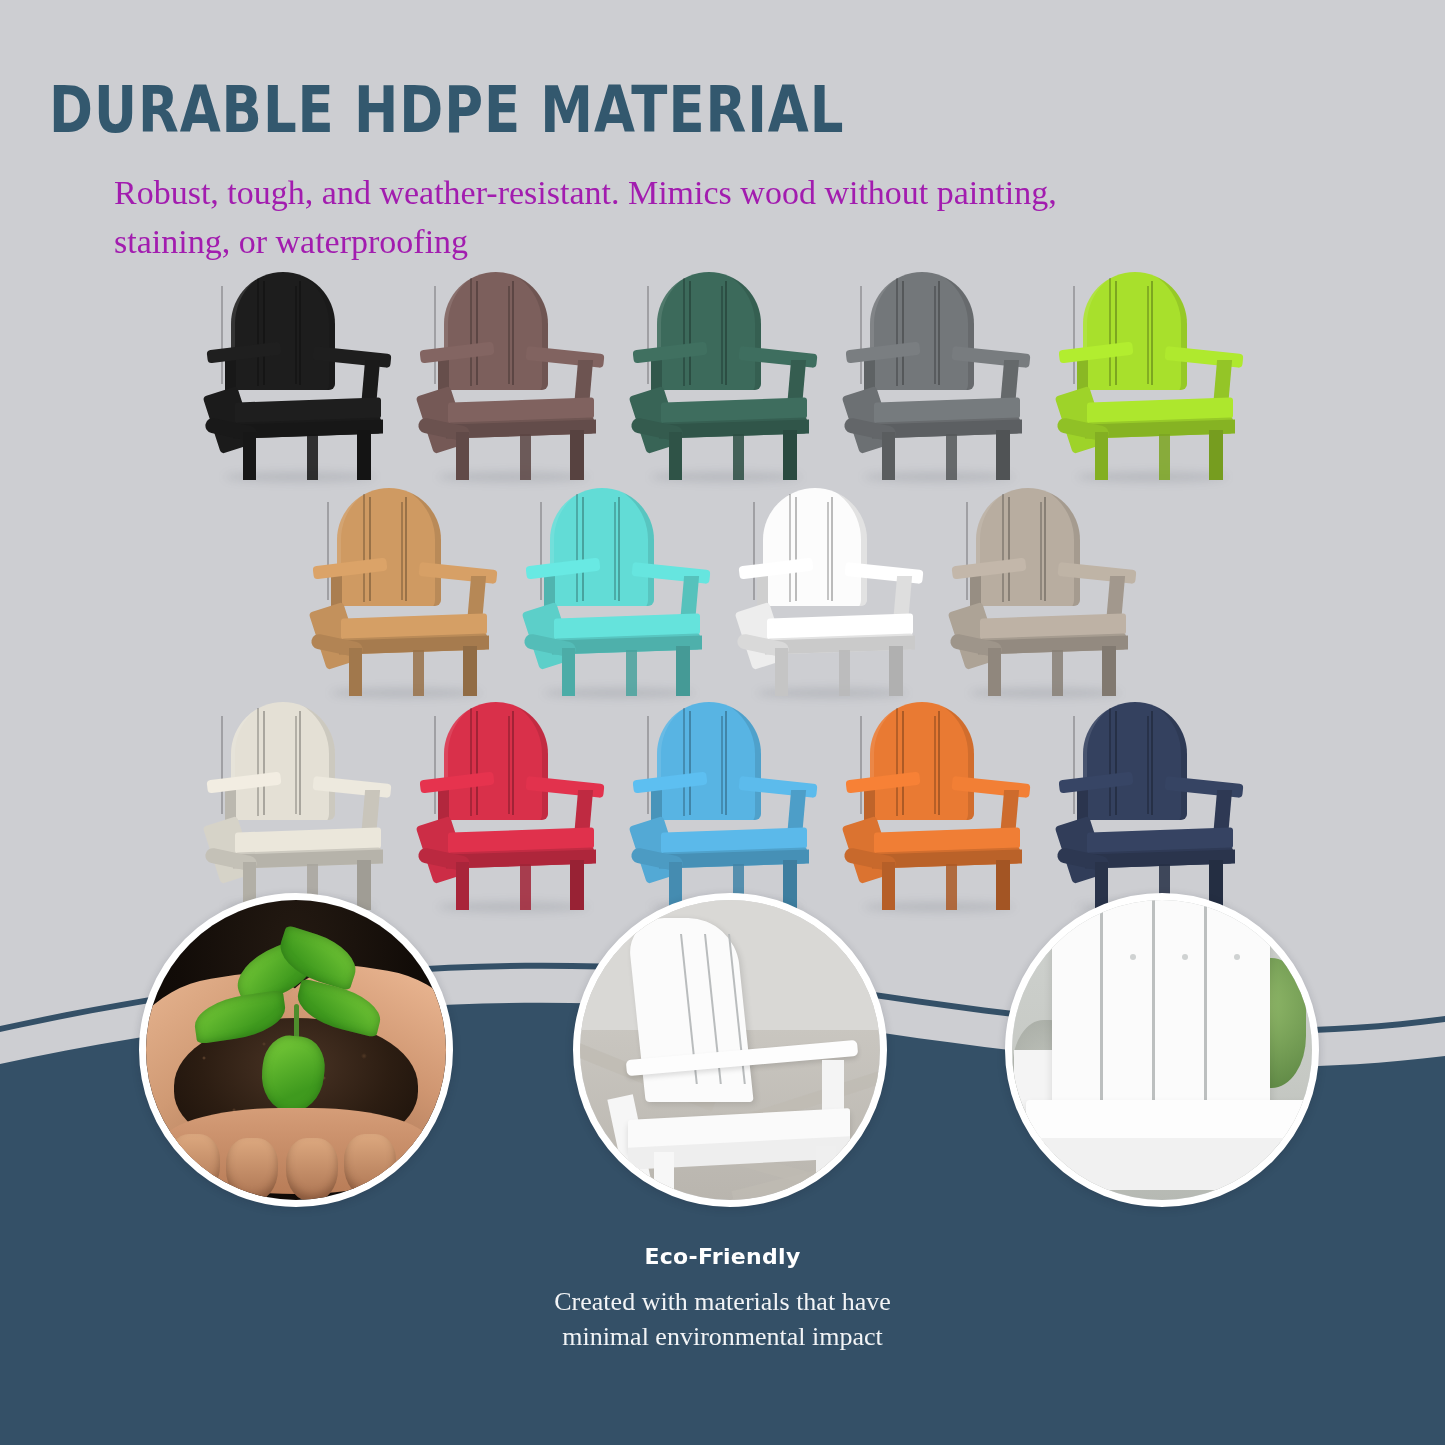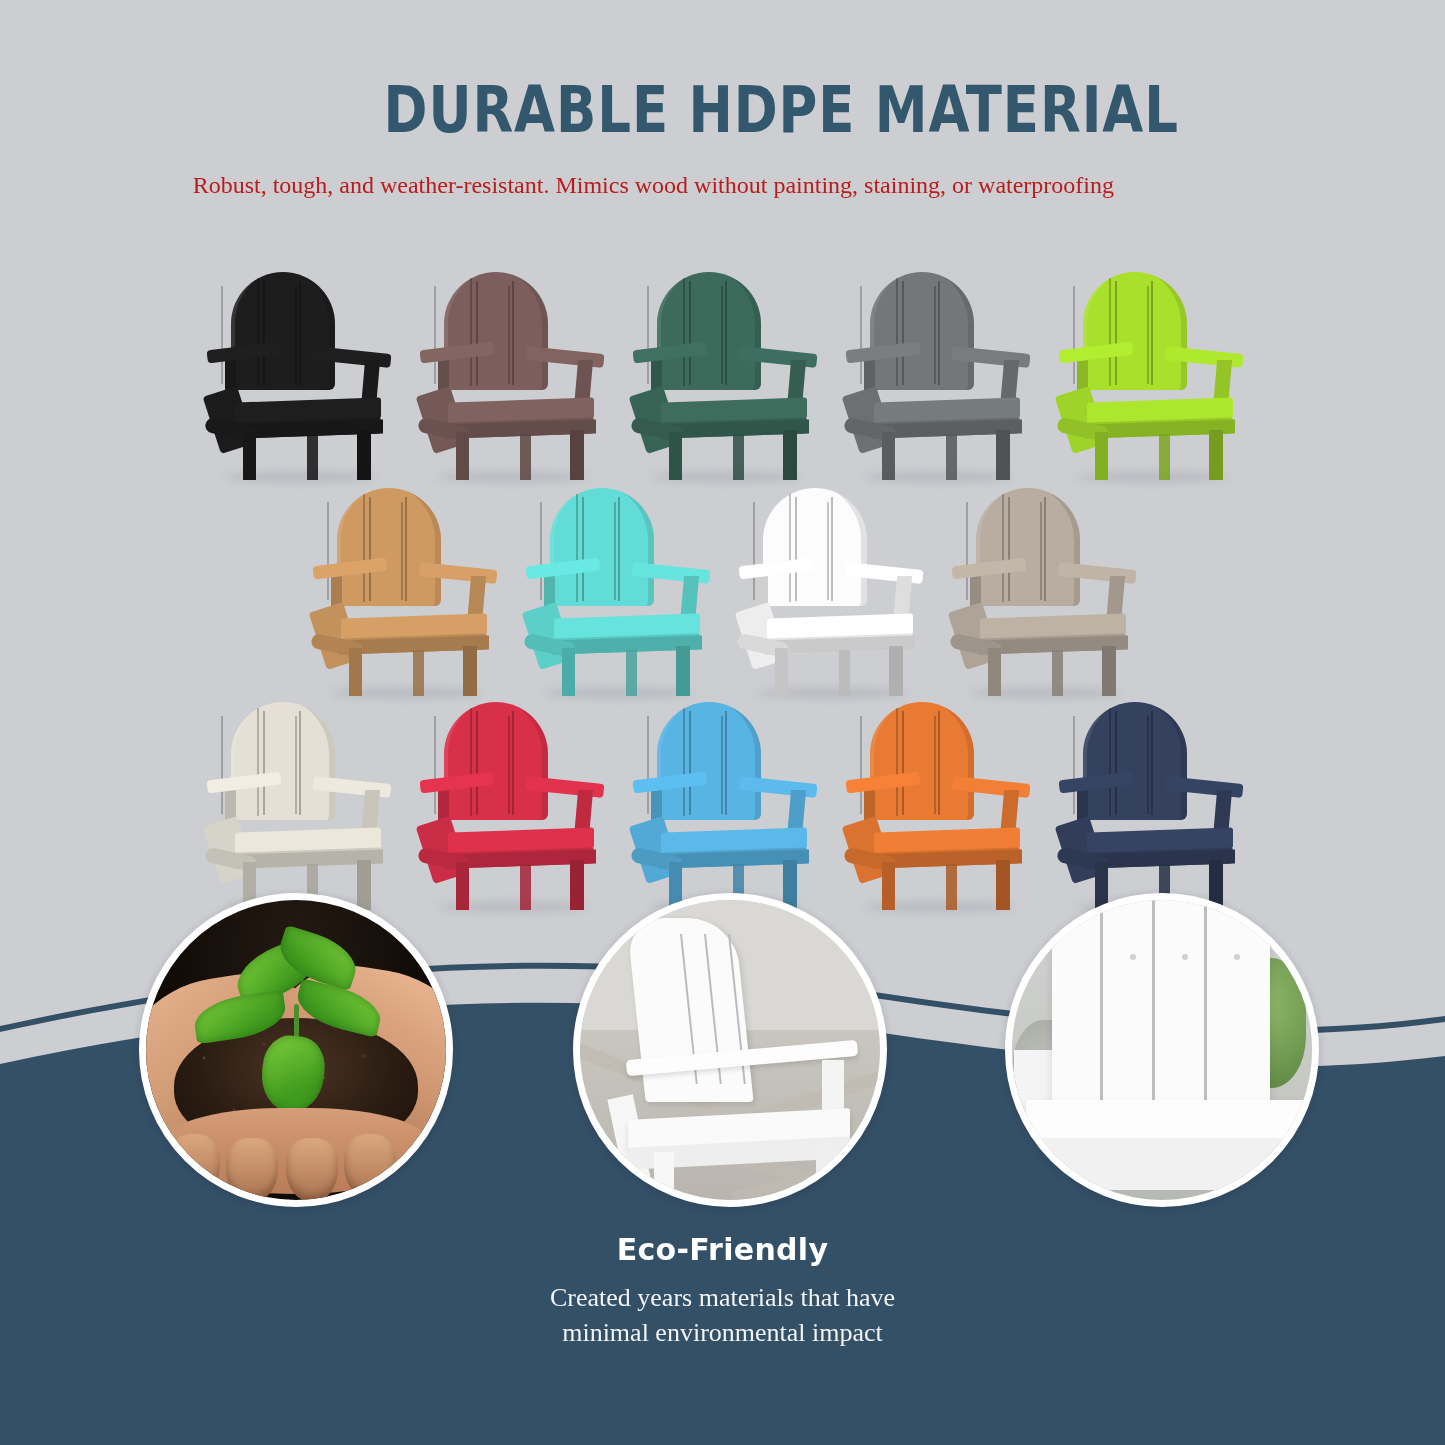--- a/index.html
+++ b/index.html
@@ -6,35 +6,35 @@
   body{
     width:1445px;height:1445px;
     background:#cdced2;
     font-family:"Liberation Sans", sans-serif;
     overflow:hidden;
     position:relative;
   }
   #stage{position:absolute;inset:0;width:1445px;height:1445px;overflow:hidden;}
 
   
-  .header{position:absolute;top:0;left:0;width:1228px;text-align:right;z-index:6;}
+  .header{position:absolute;top:0;left:0;width:1228px;text-align:left;z-index:6;}
   .title{
     font-family:"DejaVu Sans Condensed","Liberation Sans Narrow","Liberation Sans",sans-serif;
     font-weight:bold;
     font-size:64px;
     letter-spacing:1px;
     color:#33586e;
     margin:78px 0 0 0;
     line-height:1;
     transform:scaleX(0.92);
   }
   .subtitle{
     font-family:"Liberation Serif","DejaVu Serif",serif;
-    font-size:24px;
-    color:#b91c1c;
+    font-size:34px;
+    color:#a21caf;
     line-height:1.45;
     margin:26px auto 0 auto;
     width:1000px;
   }
 
   
   .chairs{position:absolute;top:268px;left:0;width:1445px;height:650px;z-index:4;}
   .chair-row{position:absolute;left:0;width:1445px;display:flex;justify-content:center;}
   .row1{top:0;}
   .row2{top:216px;}
@@ -192,21 +192,21 @@
   .p3 .pseat{position:absolute;left:14px;top:200px;width:282px;height:42px;background:#fdfdfd;
     border-radius:4px;box-shadow:0 5px 8px rgba(0,0,0,.14);}
   .p3 .pseat2{position:absolute;left:14px;top:238px;width:282px;height:52px;background:#f1f1f1;}
   .p3 .pside{position:absolute;left:2px;top:150px;width:40px;height:110px;background:#f4f4f4;}
 
   
   .features{position:absolute;left:0;top:1228px;width:1445px;z-index:7;display:flex;}
   .feature{flex:1;text-align:center;padding:0 18px;}
   .f-title{
     font-family:"DejaVu Sans","Liberation Sans",sans-serif;
-    font-weight:bold;font-size:30px;color:#ffffff;margin:4px;letter-spacing:.3px;
+    font-weight:bold;font-size:22px;color:#ffffff;margin:16px;letter-spacing:.3px;
   }
   .f-desc{
     font-family:"Liberation Serif","DejaVu Serif",serif;
     font-size:26px;color:#f2f4f6;line-height:1.33;margin:14px auto 0 auto;max-width:420px;
   }
 </style>
 </head>
 <body>
 
 <div id="stage">
@@ -591,17 +591,17 @@
         <div class="pseat"></div>
         <div class="pseat2"></div>
       </div>
     </div>
 
   </div>
 
   <div class="features">
     <div class="feature">
       <h3 class="f-title">Eco-Friendly</h3>
-      <p class="f-desc">Created years materials that have minimal environmental impact</p>
+      <p class="f-desc">Created with materials that have minimal environmental impact</p>
     </div>
   </div>
 
 </div>
 
 </body></html>

